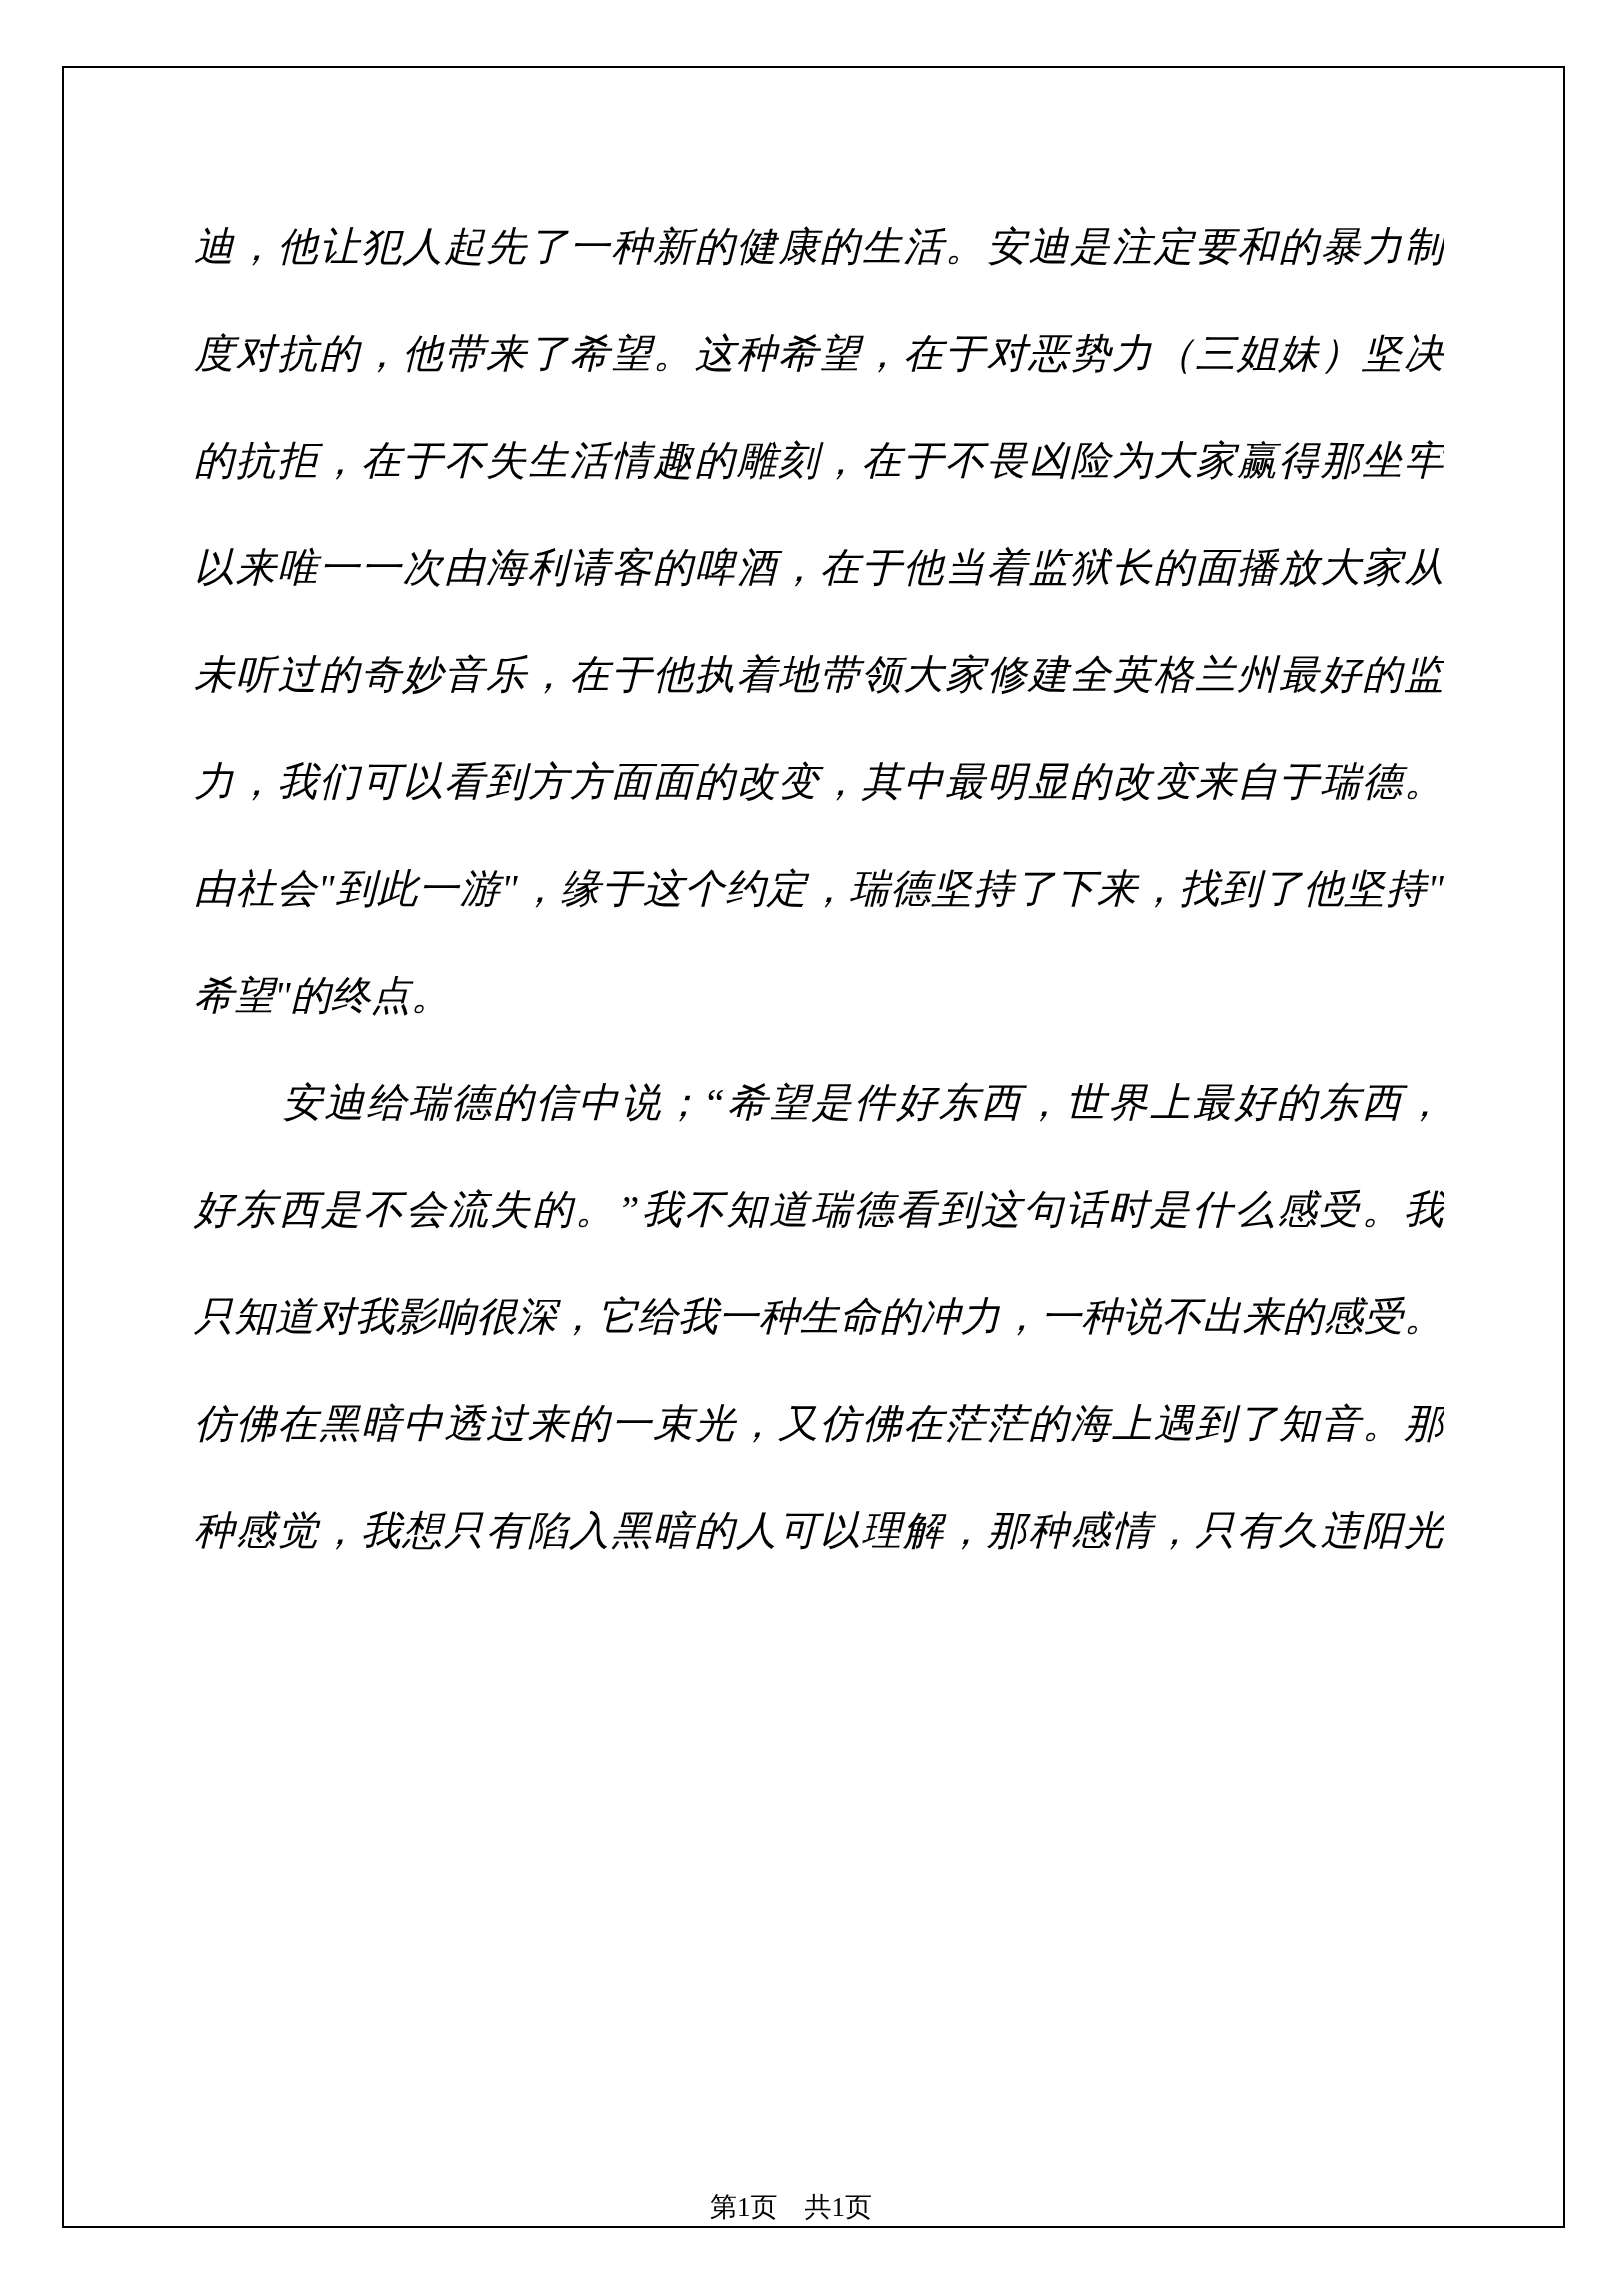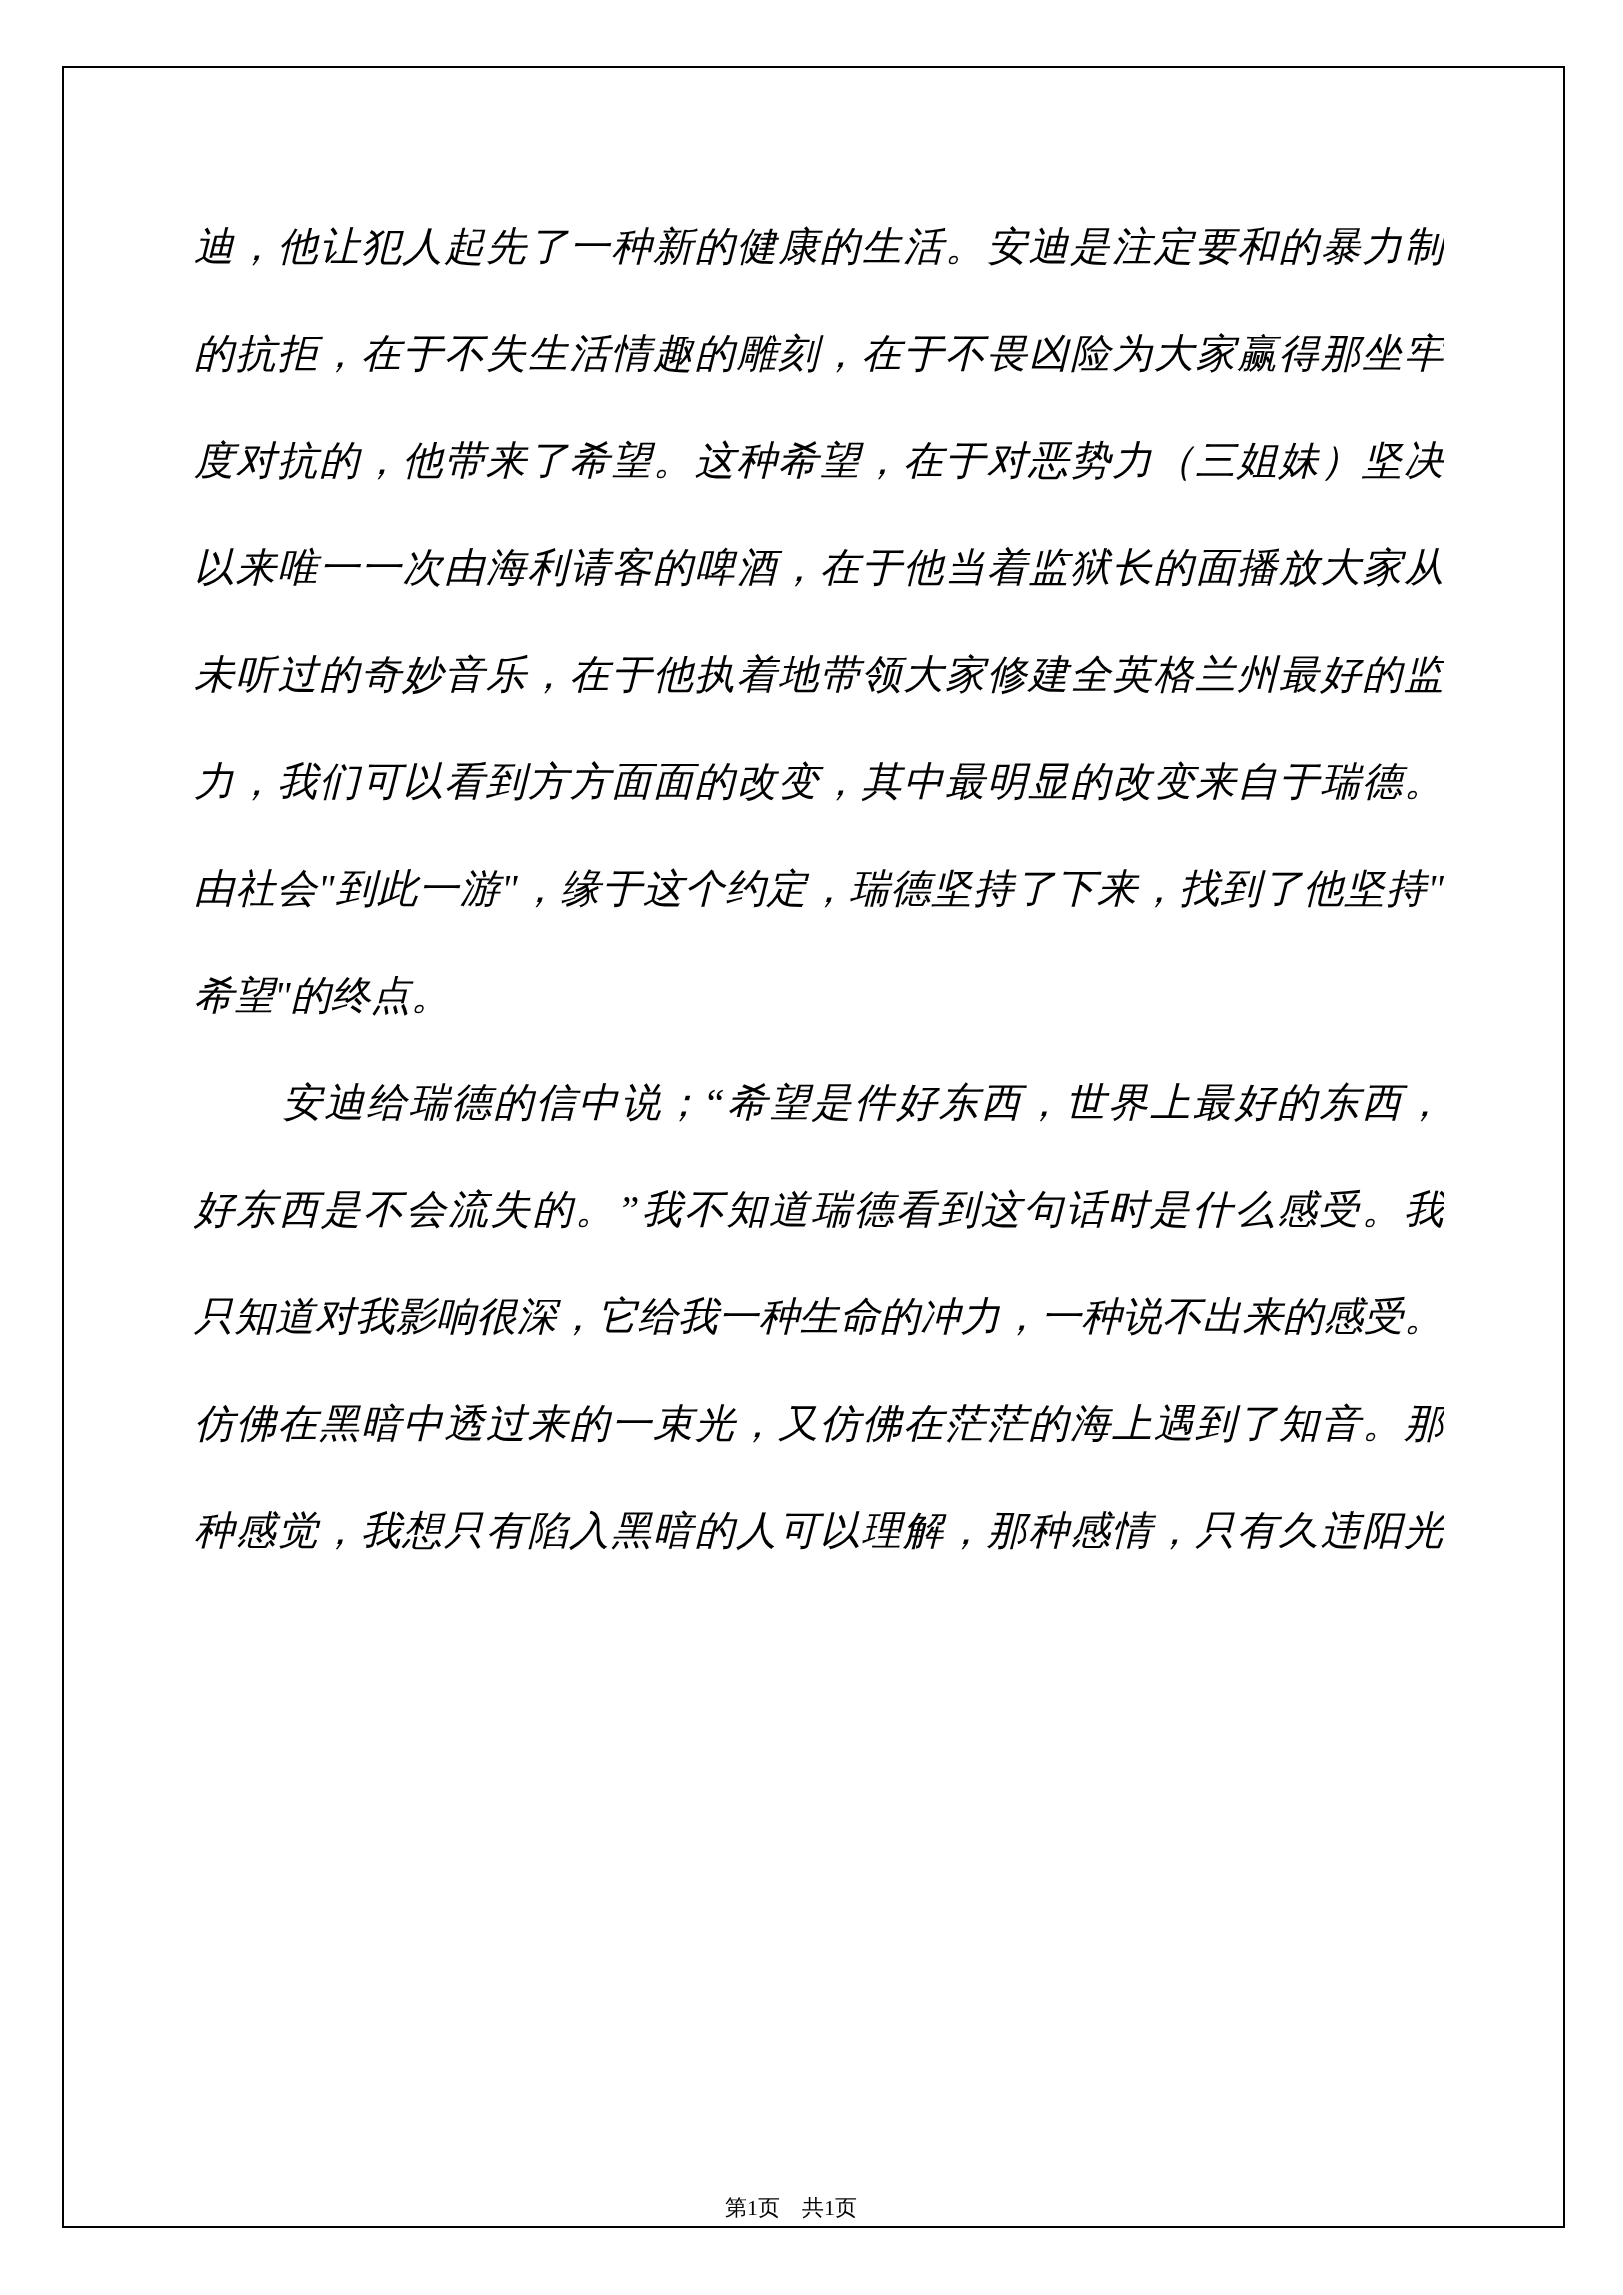--- a/index.html
+++ b/index.html
@@ -49,34 +49,34 @@
     text-align-last: left;
   }
   .footer {
     position: absolute;
     left: 0;
     width: 100%;
     top: 2124px;
     text-align: center;
     padding-right: 45px; 
     box-sizing: border-box;
-    font-size: 22px;
+    font-size: 27px;
     line-height: 31px;
     font-style: normal;
   }
 </style>
 </head>
 <body>
 
 <div class="page">
   <div class="page-border">
     <div class="text-area" id="body-text">
         <div class="line">迪，他让犯人起先了一种新的健康的生活。安迪是注定要和的暴力制</div>
+        <div class="line">度对抗的，他带来了希望。这种希望，在于对恶势力（三姐妹）坚决</div>
         <div class="line">的抗拒，在于不失生活情趣的雕刻，在于不畏凶险为大家赢得那坐牢</div>
-        <div class="line">度对抗的，他带来了希望。这种希望，在于对恶势力（三姐妹）坚决</div>
         <div class="line">以来唯一一次由海利请客的啤酒，在于他当着监狱长的面播放大家从</div>
         <div class="line">未听过的奇妙音乐，在于他执着地带领大家修建全英格兰州最好的监</div>
         <div class="line">力，我们可以看到方方面面的改变，其中最明显的改变来自于瑞德。</div>
         <div class="line">由社会"到此一游"，缘于这个约定，瑞德坚持了下来，找到了他坚持"</div>
         <div class="line last">希望"的终点。</div>
         <div class="line indent">安迪给瑞德的信中说；“希望是件好东西，世界上最好的东西，</div>
         <div class="line">好东西是不会流失的。”我不知道瑞德看到这句话时是什么感受。我</div>
         <div class="line">只知道对我影响很深，它给我一种生命的冲力，一种说不出来的感受。</div>
         <div class="line">仿佛在黑暗中透过来的一束光，又仿佛在茫茫的海上遇到了知音。那</div>
         <div class="line">种感觉，我想只有陷入黑暗的人可以理解，那种感情，只有久违阳光</div>

